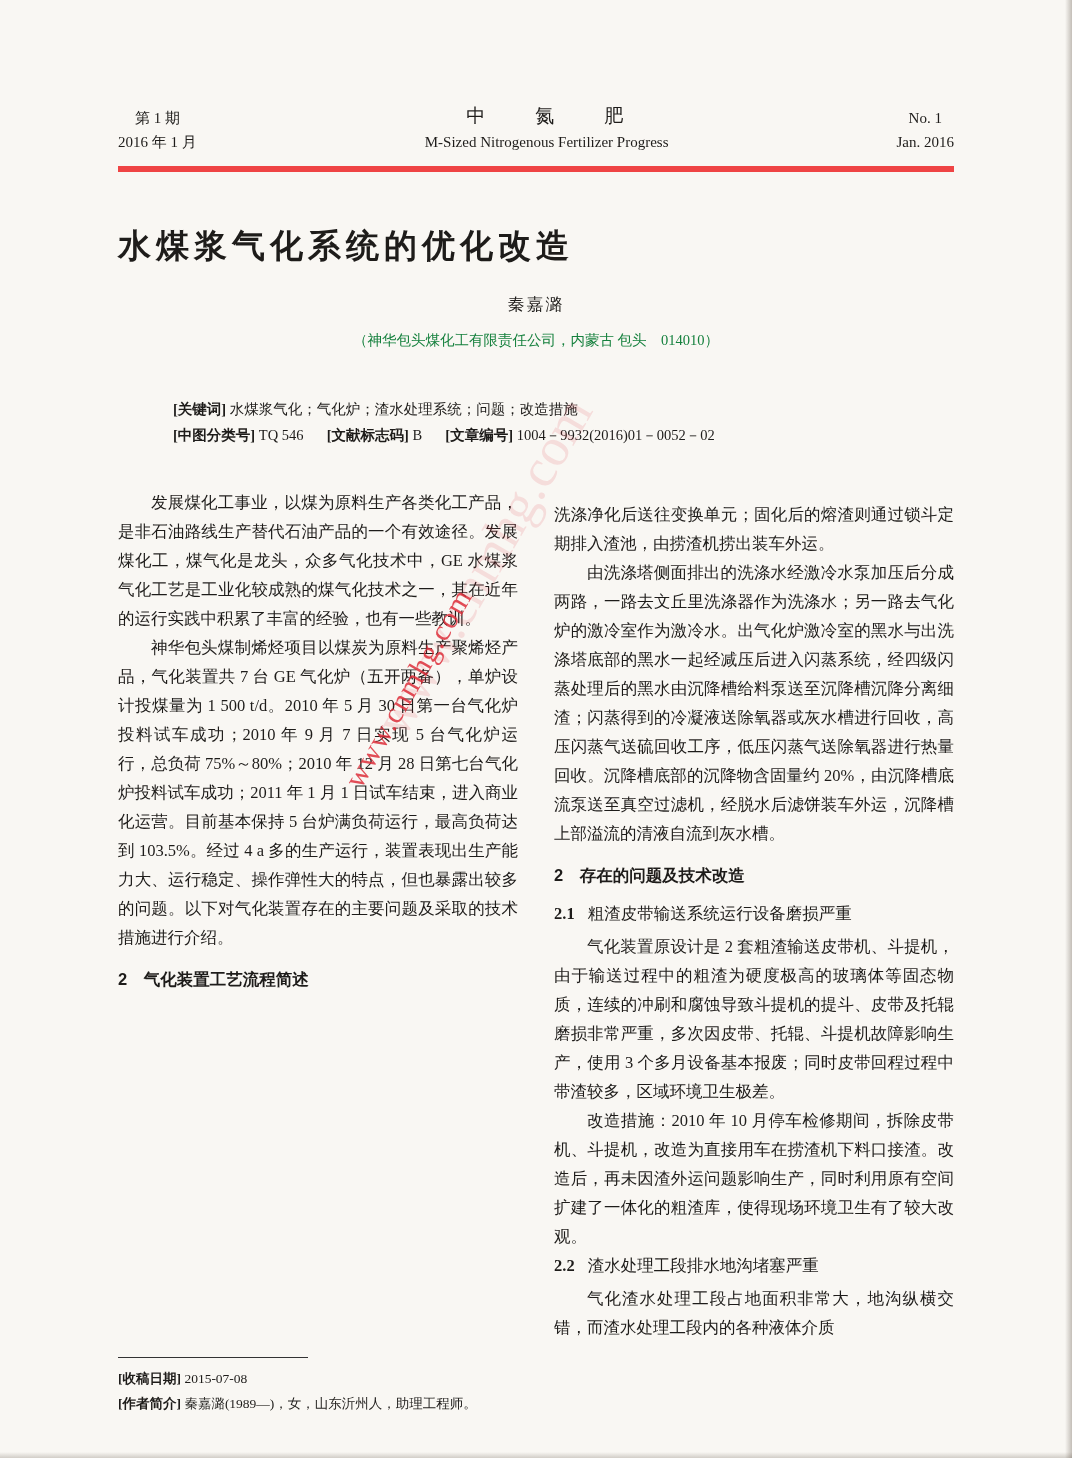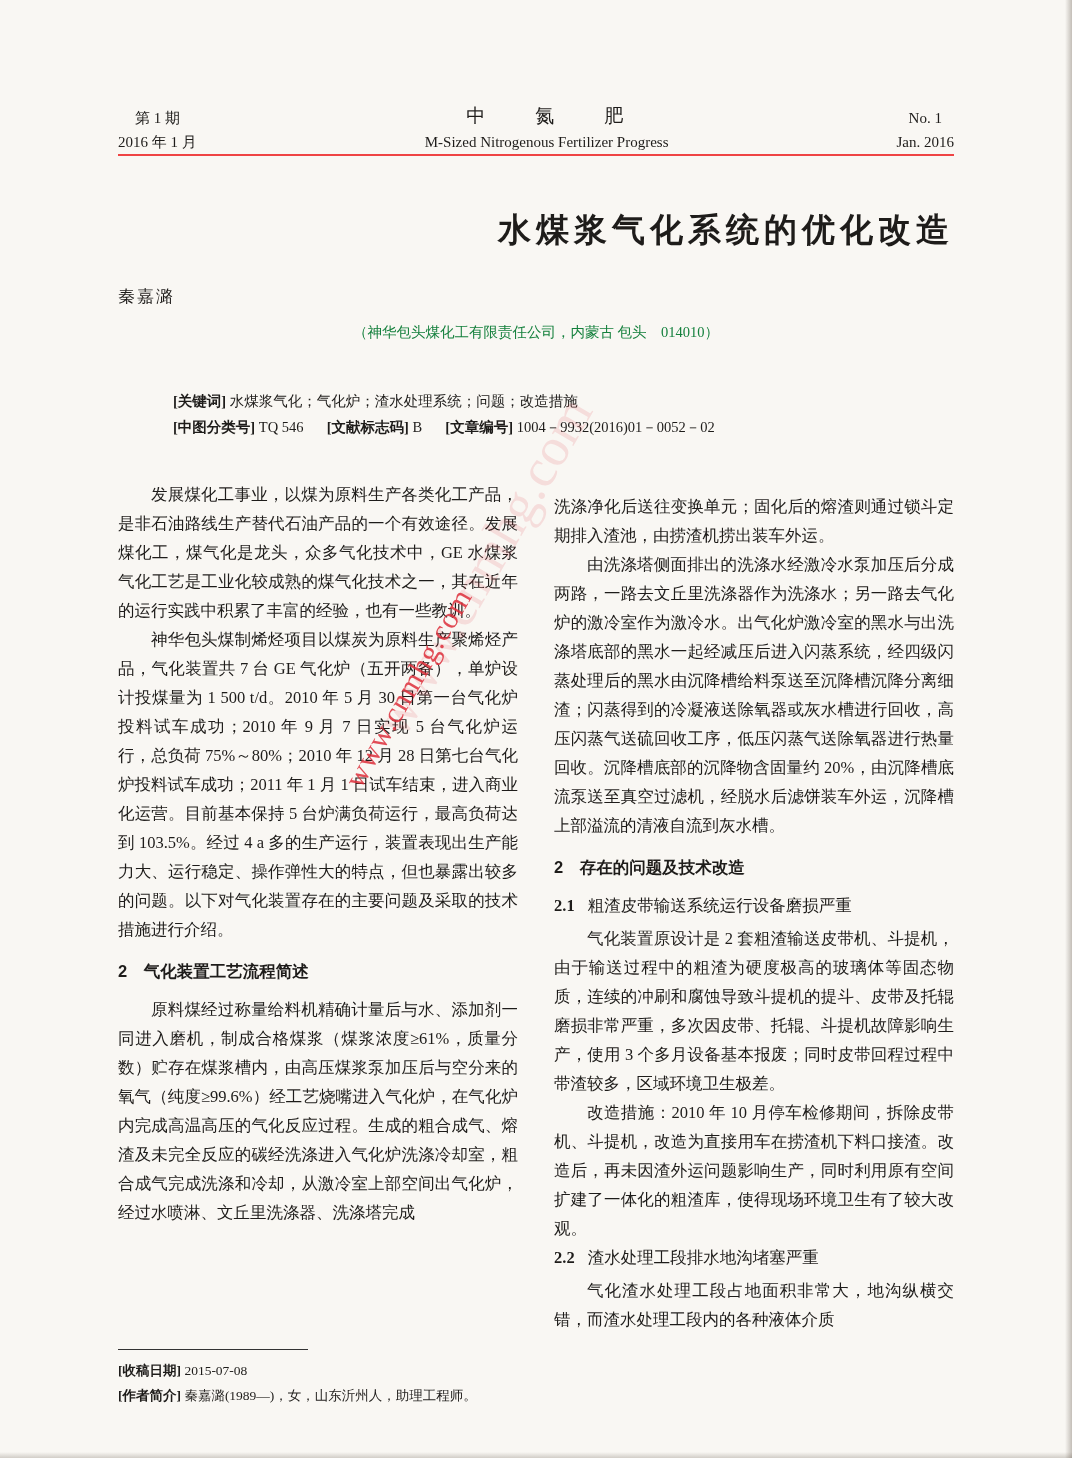--- a/index.html
+++ b/index.html
@@ -19,38 +19,39 @@
   .scan-edge-bottom {
     position:absolute; left:0; bottom:0; width:100%; height:6px;
     background:linear-gradient(to top, rgba(70,58,45,.22), rgba(70,58,45,0));
     pointer-events:none;
   }
   .page { position:absolute; inset:0; padding:104px 118px 36px 118px; }
 
   
   .journal-header {
     display:flex; justify-content:space-between; align-items:flex-end;
-    border-bottom:2px solid #ef4444;
+    padding-bottom:12px;
+    border-bottom:6px solid #ef4444;
     font-size:15px; line-height:24px;
   }
   .jh-col { text-align:center; }
   .jh-center .jh-cn { font-size:19px; letter-spacing:4px; margin-bottom:2px; }
   .jh-center .jh-en { font-size:15px; }
 
   
   .article-title {
     margin-top:52px;
-    text-align:right;
+    text-align:left;
     font-size:33px;
     font-weight:bold;
     letter-spacing:5px;
   }
   .article-author {
-    margin-top:32px;
-    text-align:left;
+    margin-top:24px;
+    text-align:center;
     font-size:17px;
     letter-spacing:2px;
   }
   .article-affiliation {
     margin-top:15px;
     text-align:center;
     font-size:14.5px;
     color:#15803d;
   }
 
@@ -168,21 +169,20 @@
       <span>B</span><span class="meta-sep"></span><span class="lbl">[文章编号]</span>
       <span>1004－9932(2016)01－0052－02</span></p>
   </div>
 
   <div class="columns">
 
     <div class="col">
       <p>发展煤化工事业，以煤为原料生产各类化工产品，是非石油路线生产替代石油产品的一个有效途径。发展煤化工，煤气化是龙头，众多气化技术中，GE 水煤浆气化工艺是工业化较成熟的煤气化技术之一，其在近年的运行实践中积累了丰富的经验，也有一些教训。</p>
       <p>神华包头煤制烯烃项目以煤炭为原料生产聚烯烃产品，气化装置共 7 台 GE 气化炉（五开两备），单炉设计投煤量为 1 500 t/d。2010 年 5 月 30 日第一台气化炉投料试车成功；2010 年 9 月 7 日实现 5 台气化炉运行，总负荷 75%～80%；2010 年 12 月 28 日第七台气化炉投料试车成功；2011 年 1 月 1 日试车结束，进入商业化运营。目前基本保持 5 台炉满负荷运行，最高负荷达到 103.5%。经过 4 a 多的生产运行，装置表现出生产能力大、运行稳定、操作弹性大的特点，但也暴露出较多的问题。以下对气化装置存在的主要问题及采取的技术措施进行介绍。</p>
       <div class="sec-heading">2　气化装置工艺流程简述</div>
-      <p>原料煤经过称量给料机精确计量后与水、添加剂一同进入磨机，制成合格煤浆（煤浆浓度≥61%，质量分数）贮存在煤浆槽内，由高压煤浆泵加压后与空分来的氧气（纯度≥99.6%）经工艺烧嘴进入气化炉，在气化炉内完成高温高压的气化反应过程。生成的粗合成气、熔渣及未完全反应的碳经洗涤进入气化炉洗涤冷却室，粗合成气完成洗涤和冷却，从激冷室上部空间出气化炉，经过水喷淋、文丘里洗涤器、洗涤塔完成</p>
       <div class="footnote">
         <div><span class="lbl">[收稿日期]</span>
           <span>2015-07-08</span></div>
         <div><span class="lbl">[作者简介]</span>
           <span>秦嘉潞(1989—)，女，山东沂州人，助理工程师。</span></div>
       </div>
     </div>
 
     <div class="col">
       <p class="no-indent">洗涤净化后送往变换单元；固化后的熔渣则通过锁斗定期排入渣池，由捞渣机捞出装车外运。</p>

